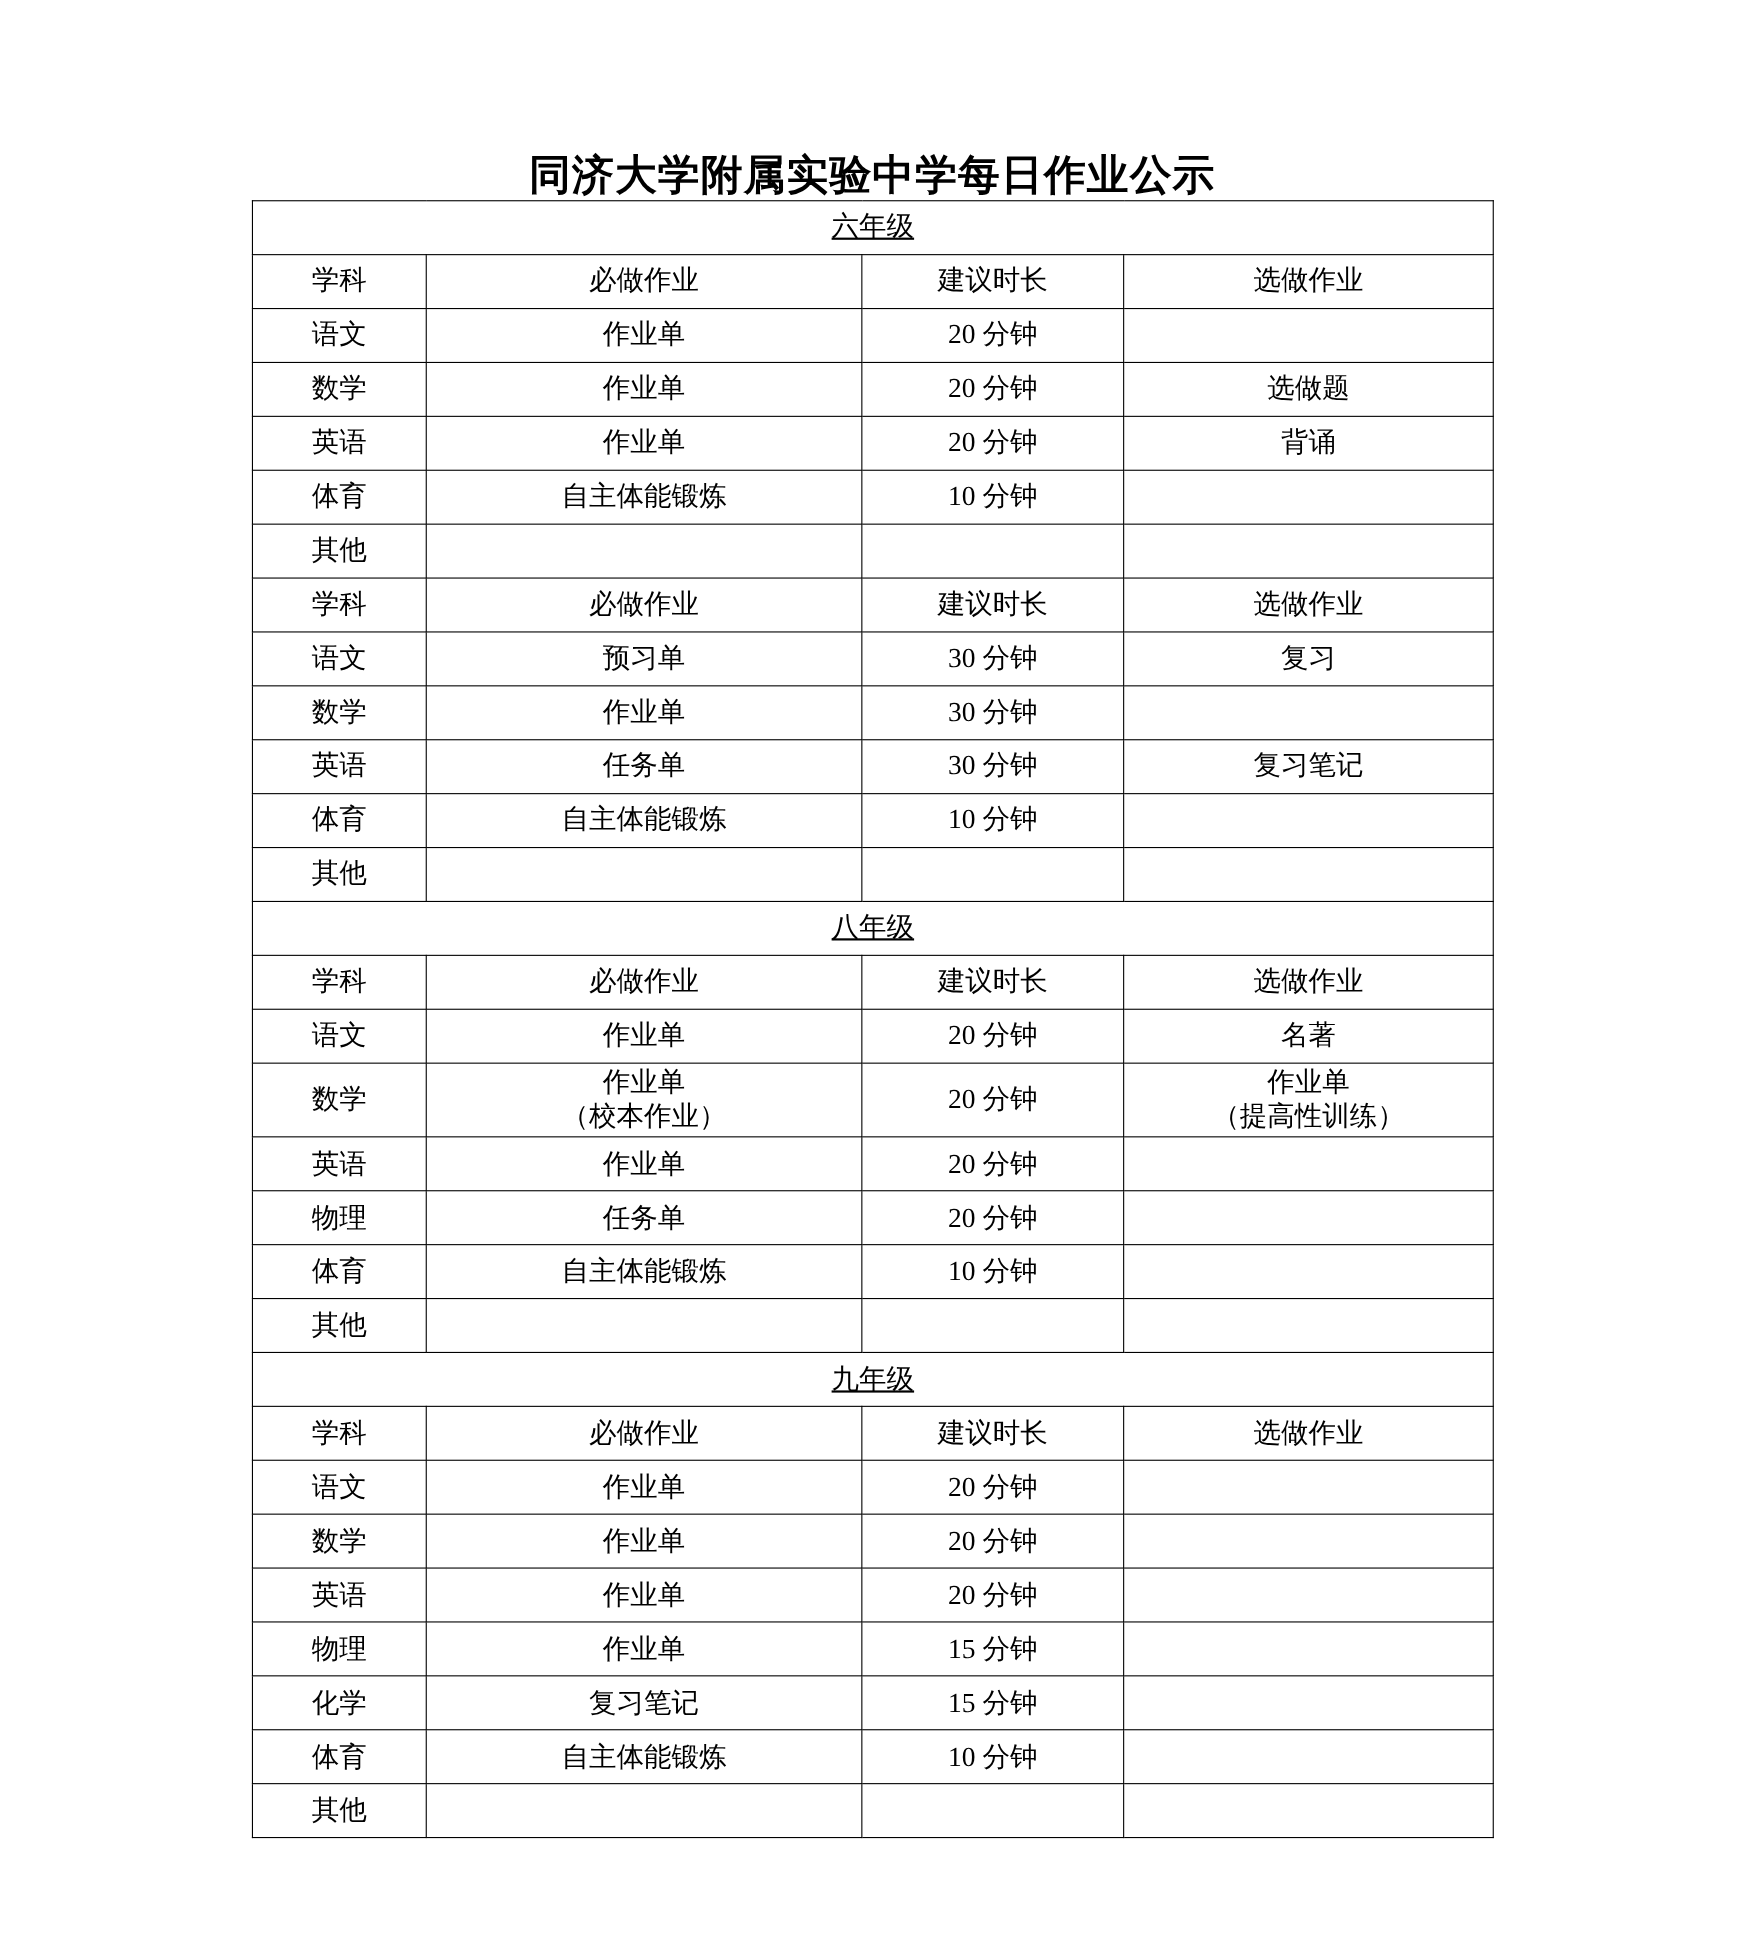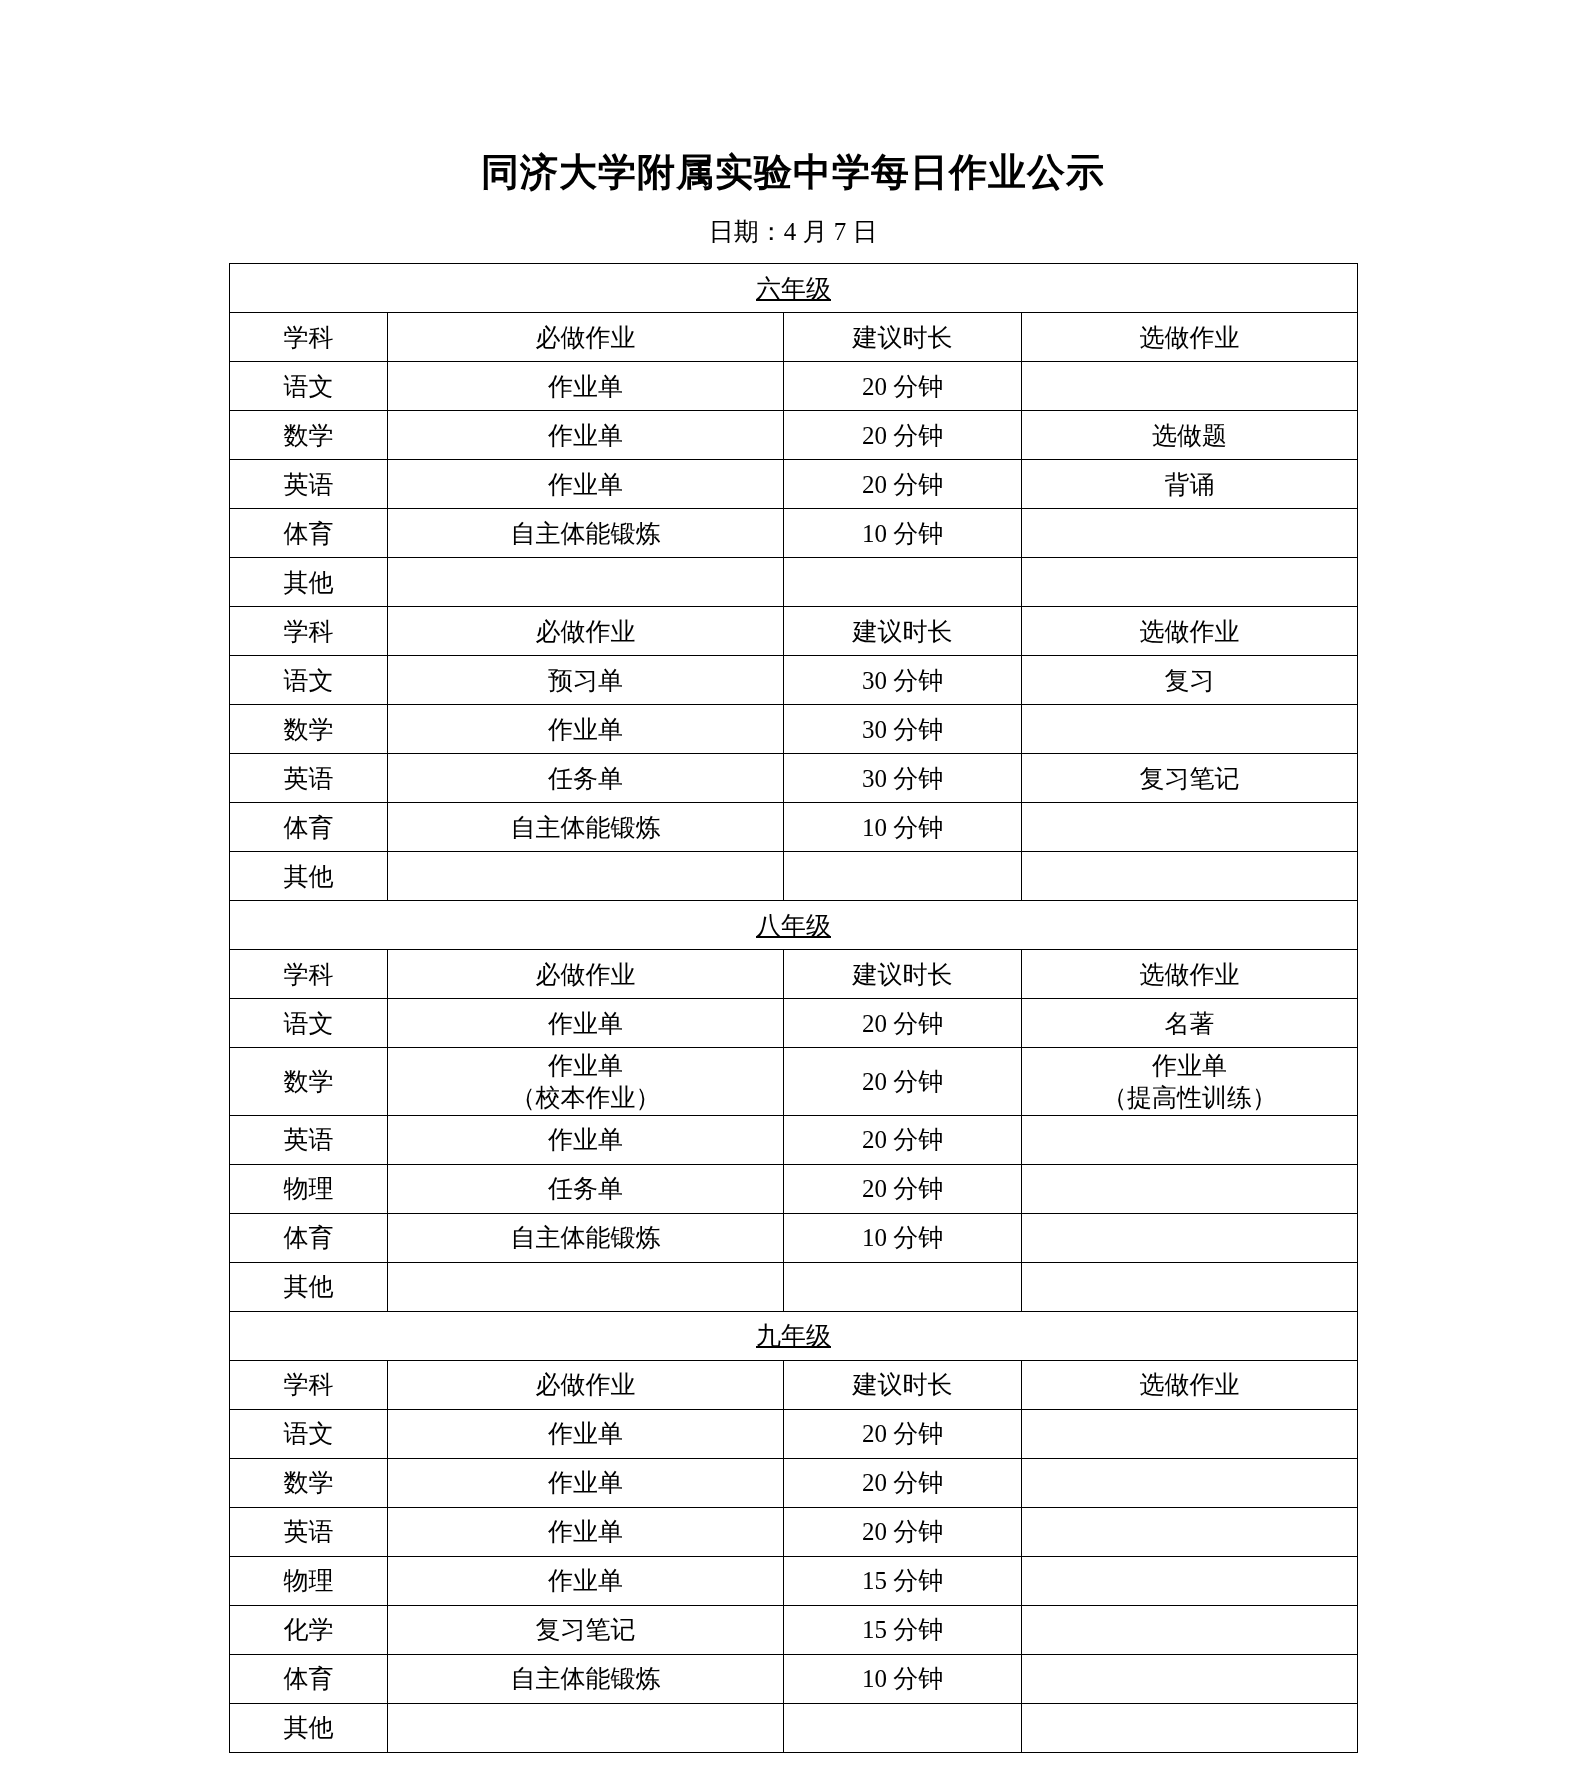--- a/index.html
+++ b/index.html
@@ -11,21 +11,21 @@
     width: 1586px;
     height: 1780px;
     font-family: "Liberation Serif", "DejaVu Serif", serif;
     color: #000000;
     overflow: hidden;
   }
   .page {
     width: 1586px;
     height: 1780px;
     box-sizing: border-box;
-    padding: 12px;
+    padding: 0;
     position: relative;
   }
   .doc-title {
     text-align: center;
     font-size: 38px;
     font-weight: bold;
     letter-spacing: 1px;
     margin: 0;
     padding-top: 140px;
     line-height: 1.1;
@@ -68,21 +68,20 @@
     height: 86px;
   }
   .cellline { display: block; }
 </style>
 </head>
 <body>
 
 <div class="page">
 
   <h1 class="doc-title">同济大学附属实验中学每日作业公示</h1>
-  <p class="doc-date">日期：4 月 7 日</p>
 
   <div class="table-wrap">
     <table class="hw">
       <colgroup>
         <col style="width:158px">
         <col style="width:396px">
         <col style="width:238px">
         <col style="width:336px">
       </colgroup>
       <tbody>

